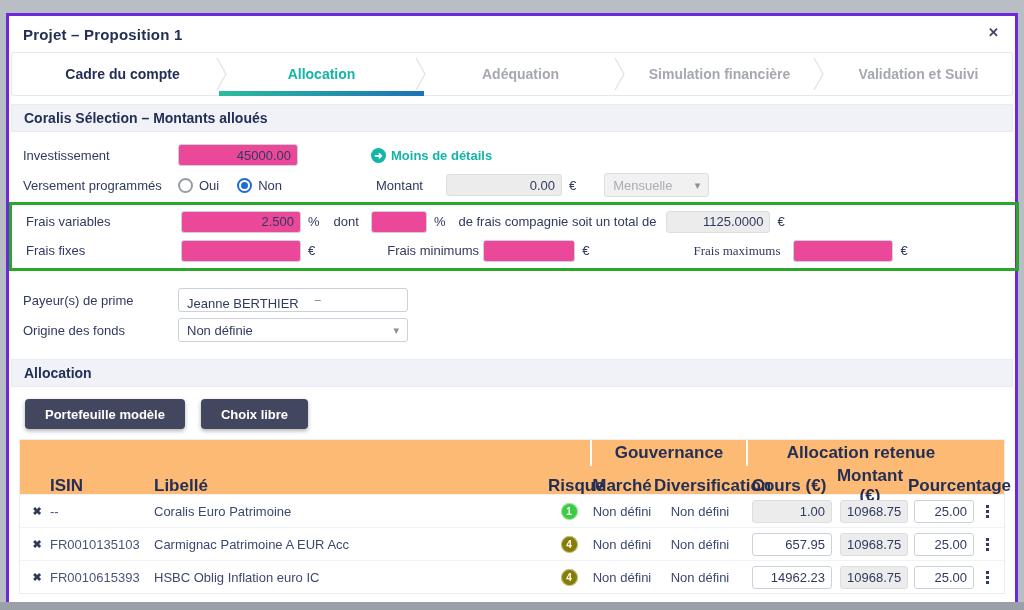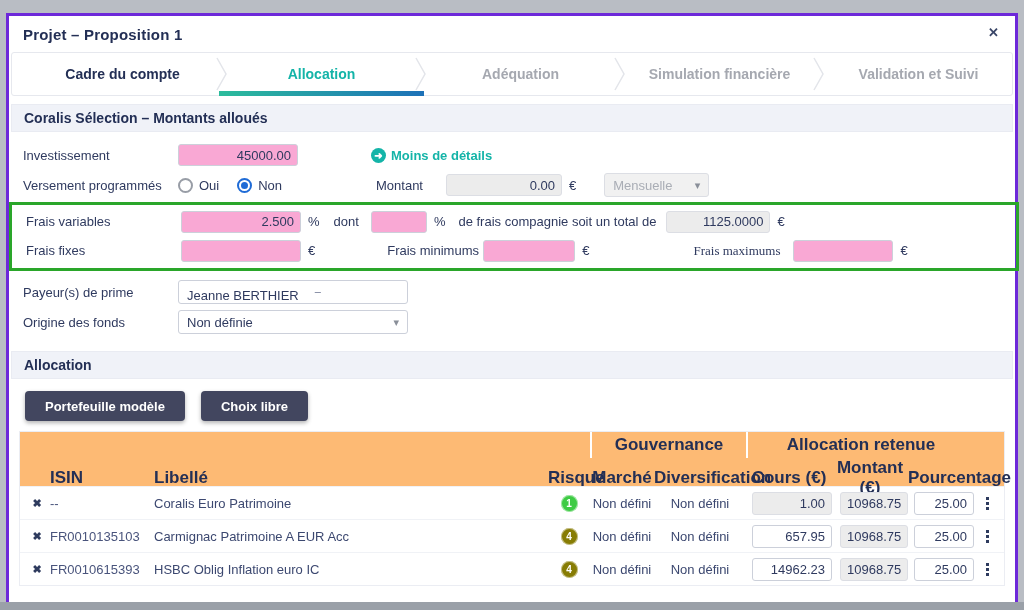--- a/index.html
+++ b/index.html
@@ -34,42 +34,42 @@
 
   
   .section-h { margin:8px 2px 0; background:#f0f2f8; border:1px solid #e9ebf2; height:28px;
          display:flex; align-items:center; padding-left:12px;
          font-size:14px; font-weight:bold; color:#232f55; }
 
   
   .form { padding:2px 0 10px 14px; font-size:13px; color:#2f3a5f; }
   .frow { display:flex; align-items:center; height:26px; margin-top:4px; }
   .lbl { width:155px; flex:0 0 155px; }
-  .tb { height:22px; border:1px solid #ccd0da; border-radius:3px; background:#f9a8d4;
+  .tb { height:22px; border:1px solid #ccd0da; border-radius:3px; background:#ec4899;
         font-family:"Liberation Sans", sans-serif; font-size:13px; color:#2f3a5f; padding:0 6px; }
   .num { text-align:right; }
   .dis { background:#ececec !important; border-color:#dcdee4 !important; }
   .unit { margin-left:7px; }
 
   .link { display:flex; align-items:center; gap:5px; color:#14b4a8; font-weight:bold; cursor:pointer; margin-left:73px; }
   .link .ico { width:15px; height:15px; border-radius:50%; background:#14b4a8; color:#fff;
         font-size:10px; line-height:15px; text-align:center; font-weight:bold; }
 
   .radio-group { display:flex; align-items:center; }
   .radio { width:15px; height:15px; border:2px solid #989da6; border-radius:50%; margin-right:6px; position:relative; cursor:pointer; }
   .radio.on { border-color:#1f6bd6; }
   .radio.on::after { content:""; position:absolute; inset:2px; background:#1f6bd6; border-radius:50%; }
   .ropt { margin-right:18px; }
 
   .sel { height:24px; border:1px solid #ccd0da; border-radius:3px; background:#fff;
          display:flex; align-items:center; justify-content:space-between; padding:0 8px; cursor:pointer; }
   .sel .caret { color:#8a8f99; font-size:11px; }
   .sel.off { background:#f1f1f1; color:#a9adb5; border-color:#dcdee4; }
 
-  .fees { border:3px solid #2aa62a; margin:4px 0 8px -14px; padding:1px 8px 4px 14px; width:1010px; }
+  .fees { border:3px solid #2aa62a; margin:4px 0 16px -14px; padding:1px 8px 4px 14px; width:1010px; }
   .fees .frow { height:27px; margin-top:2px; }
 
   .field { position:relative; height:24px; border:1px solid #ccd0da; border-radius:3px;
            display:flex; align-items:flex-end; padding:0 8px; background:#fff; }
   .mark { font-size:11px; color:#6b7390; position:relative; top:-6px; margin-left:16px; }
 
   
   .btn-row { margin:12px 0 0 16px; display:flex; }
   .dbtn { height:30px; background:#42465f; color:#fff; font-weight:bold; font-size:13px;
           border:none; border-radius:4px; padding:0 20px; margin-right:16px;

